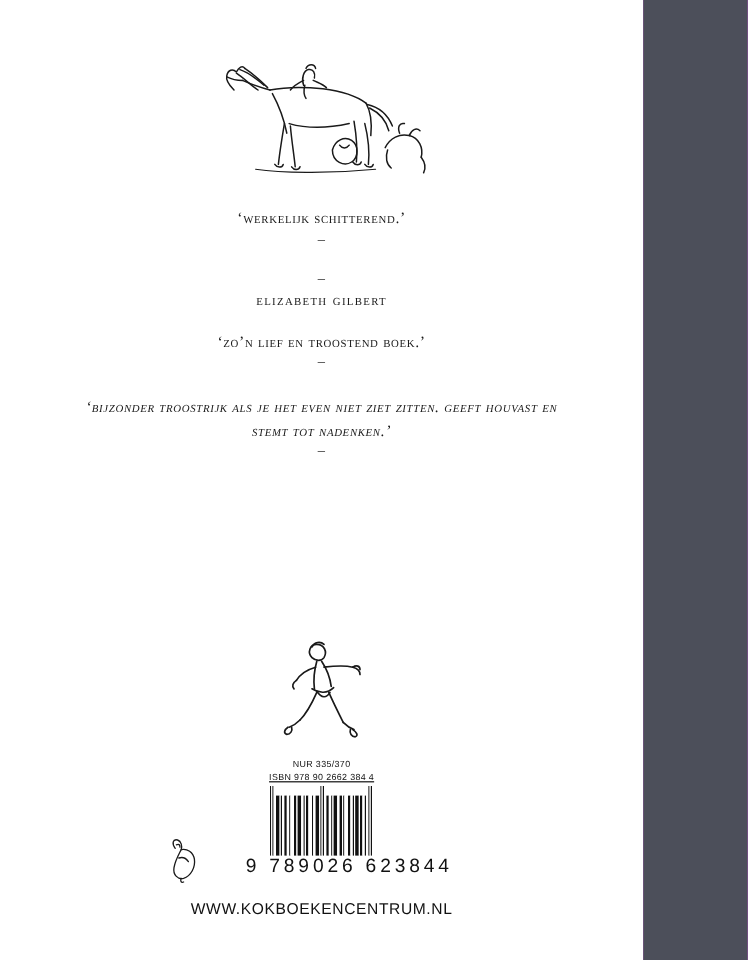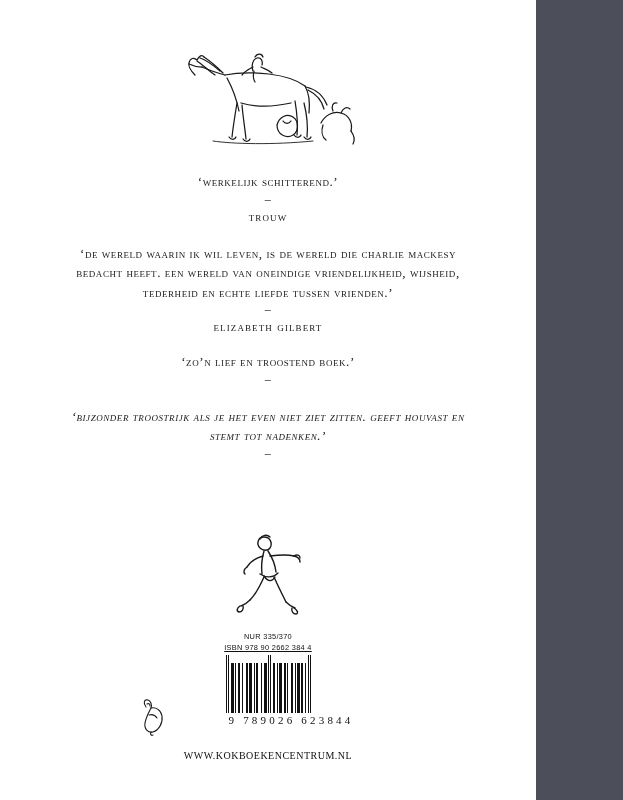--- a/index.html
+++ b/index.html
@@ -119,37 +119,37 @@
     display: flex;
     align-items: flex-end;
     height: 58px;
     justify-content: center;
   }
   .bars span {
     display: block;
     background: #111;
   }
   .barcode-digits {
-    font-family: Liberation Serif, serif;
-    font-size: 11px;
+    font-family: Liberation Sans, sans-serif;
+    font-size: 16px;
     letter-spacing: 3.2px;
     color: #111;
     margin-top: 1px;
     padding-left: 6px;
     margin-left: 40px;
   }
   
   .publisher-url {
     position: absolute;
     left: 0;
     top: 750px;
     width: 536px;
     text-align: center;
-    font-family: Liberation Serif, serif;
-    font-size: 10px;
+    font-family: Liberation Sans, sans-serif;
+    font-size: 13px;
     letter-spacing: 0.5px;
     color: #111;
   }
   .logo-mark {
     position: absolute;
     left: 138px;
     top: 697px;
     width: 30px;
     height: 40px;
   }
@@ -218,25 +218,23 @@
           <path d="M40 96 C60 99 100 100 140 96" stroke-width="0.9"></path>
         </g>
       </svg>
     </div>
 
     <div class="quotes">
 
       <div class="quote-group q1">
         <div class="quote-text">‘Werkelijk schitterend.’</div>
         <div class="dash">–</div>
-        <div class="attrib">Trouw</div>
       </div>
 
       <div class="quote-group q2">
-        <div class="quote-text">‘De wereld waarin ik wil leven, is de wereld die Charlie Mackesy bedacht heeft. Een wereld van oneindige vriendelijkheid, wijsheid, tederheid en echte liefde tussen vrienden.’</div>
         <div class="dash">–</div>
         <div class="attrib">Elizabeth Gilbert</div>
       </div>
 
       <div class="quote-group q3">
         <div class="quote-text">‘Zo’n lief en troostend boek.’</div>
         <div class="dash">–</div>
       </div>
 
       <div class="quote-group q4">

